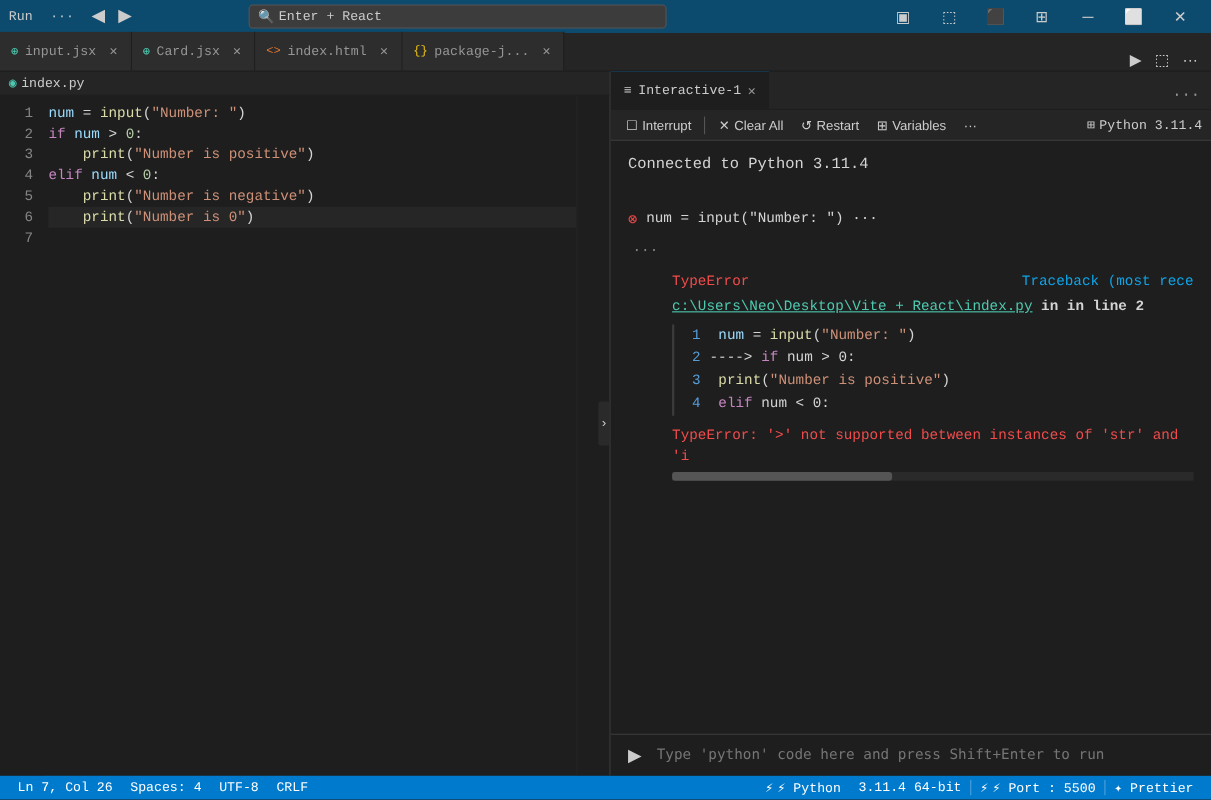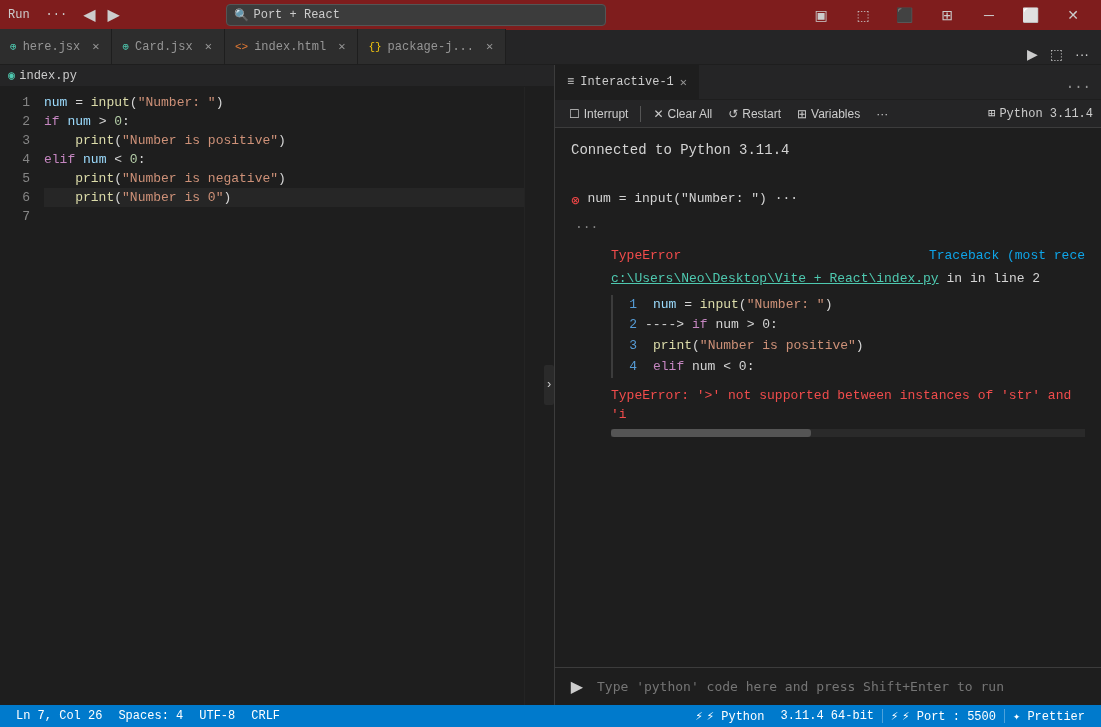--- a/index.html
+++ b/index.html
@@ -9,21 +9,21 @@
       background: #1e1e1e;
       font-family: 'Consolas', 'Courier New', monospace;
       font-size: 13px;
       color: #d4d4d4;
       overflow: hidden;
     }
 
     
     .titlebar {
       height: 30px;
-      background: #7f1d1d;
+      background: #0c4a6e;
       display: flex;
       align-items: center;
       padding: 0 8px;
       gap: 8px;
       user-select: none;
     }
     .titlebar-menu {
       display: flex;
       gap: 16px;
       align-items: center;
@@ -350,20 +350,21 @@
     }
     .error-link {
       color: #4ec9b0;
       text-decoration: underline;
       cursor: pointer;
       text-align: center;
     }
     .error-line-ref {
       color: #d4d4d4;
       font-size: 13px;
+      font-weight: bold;
     }
     .traceback-lines {
       margin: 6px 0;
       padding-left: 8px;
       border-left: 2px solid #3c3c3c;
     }
     .tb-line {
       display: flex;
       gap: 8px;
       font-size: 13px;
@@ -467,37 +468,37 @@
   <div class="titlebar-menu">
     <span>Run</span>
     <span>···</span>
   </div>
   <div class="titlebar-nav">
     <button>◀</button>
     <button>▶</button>
   </div>
   <div class="titlebar-search">
     <span>🔍</span>
-    <span>Port + React</span>
+    <span>Enter + React</span>
   </div>
   <div class="titlebar-controls">
     <button>▣</button>
     <button>⬚</button>
     <button>⬛</button>
     <button>⊞</button>
     <button>─</button>
     <button>⬜</button>
     <button>✕</button>
   </div>
 </div>
 
 <div class="tabbar">
   <div class="tab">
     <span class="tab-icon jsx">⊕</span>
-    <span>here.jsx</span>
+    <span>input.jsx</span>
     <span class="tab-close">✕</span>
   </div>
   <div class="tab">
     <span class="tab-icon jsx">⊕</span>
     <span>Card.jsx</span>
     <span class="tab-close">✕</span>
   </div>
   <div class="tab">
     <span class="tab-icon html">&lt;&gt;</span>
     <span>index.html</span>

